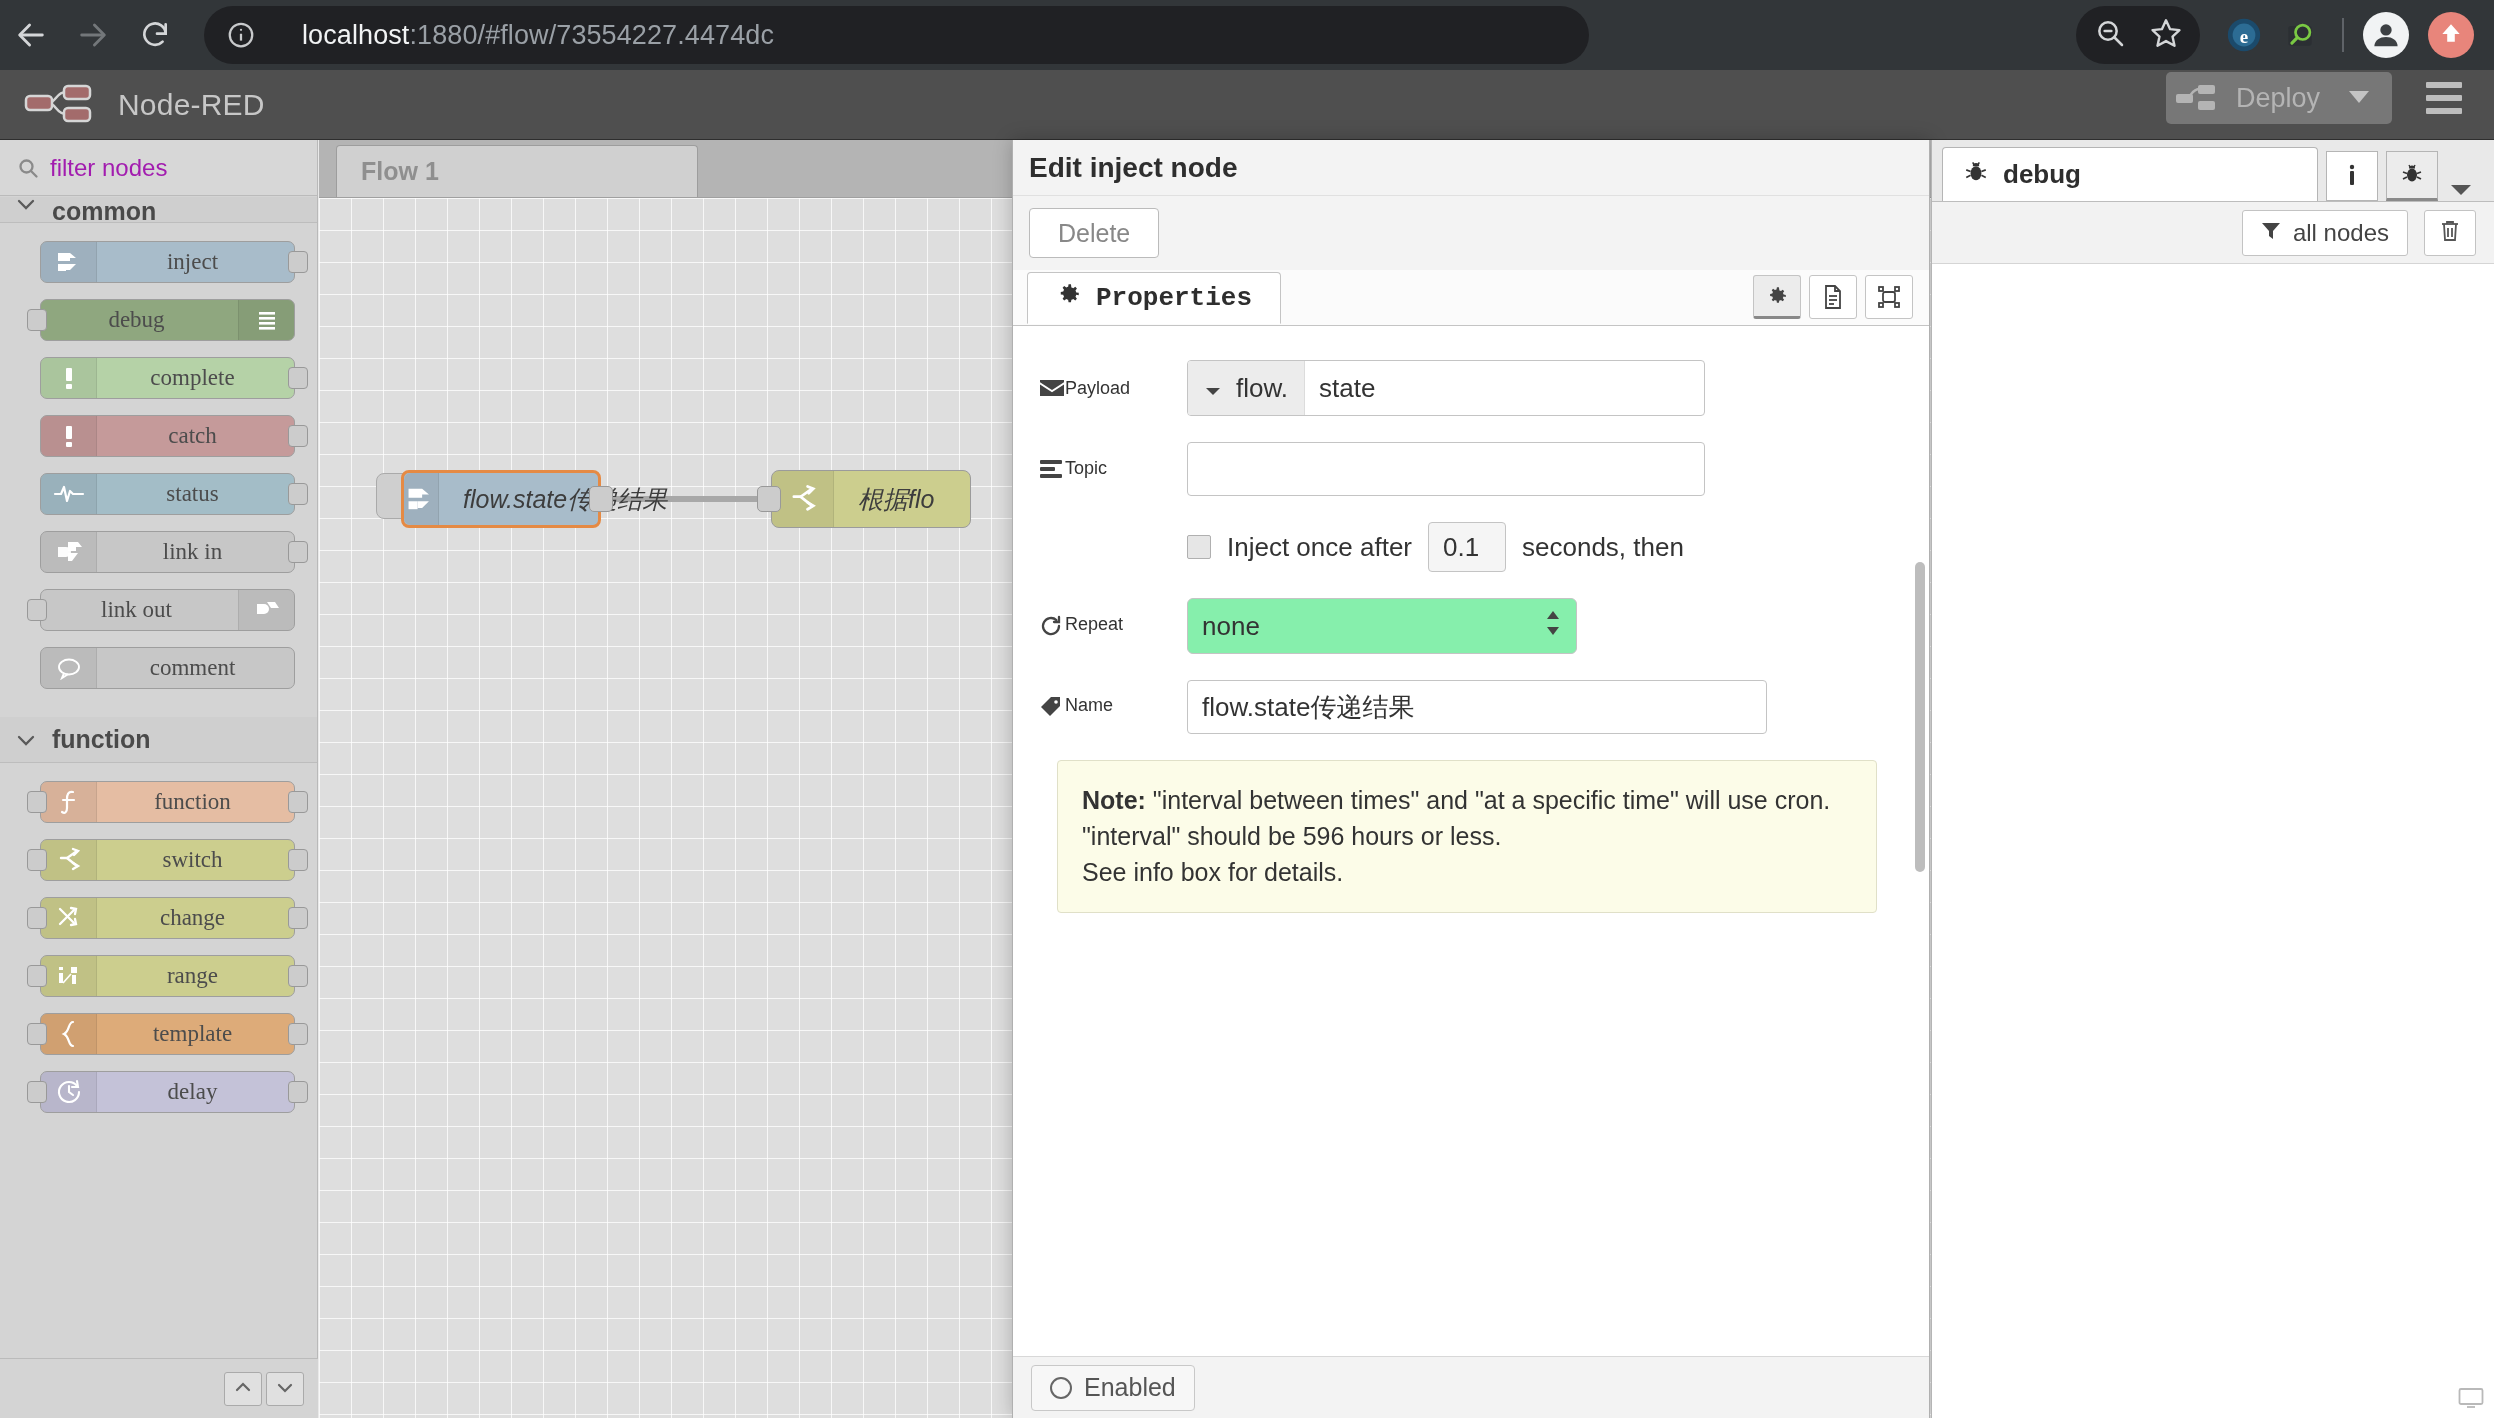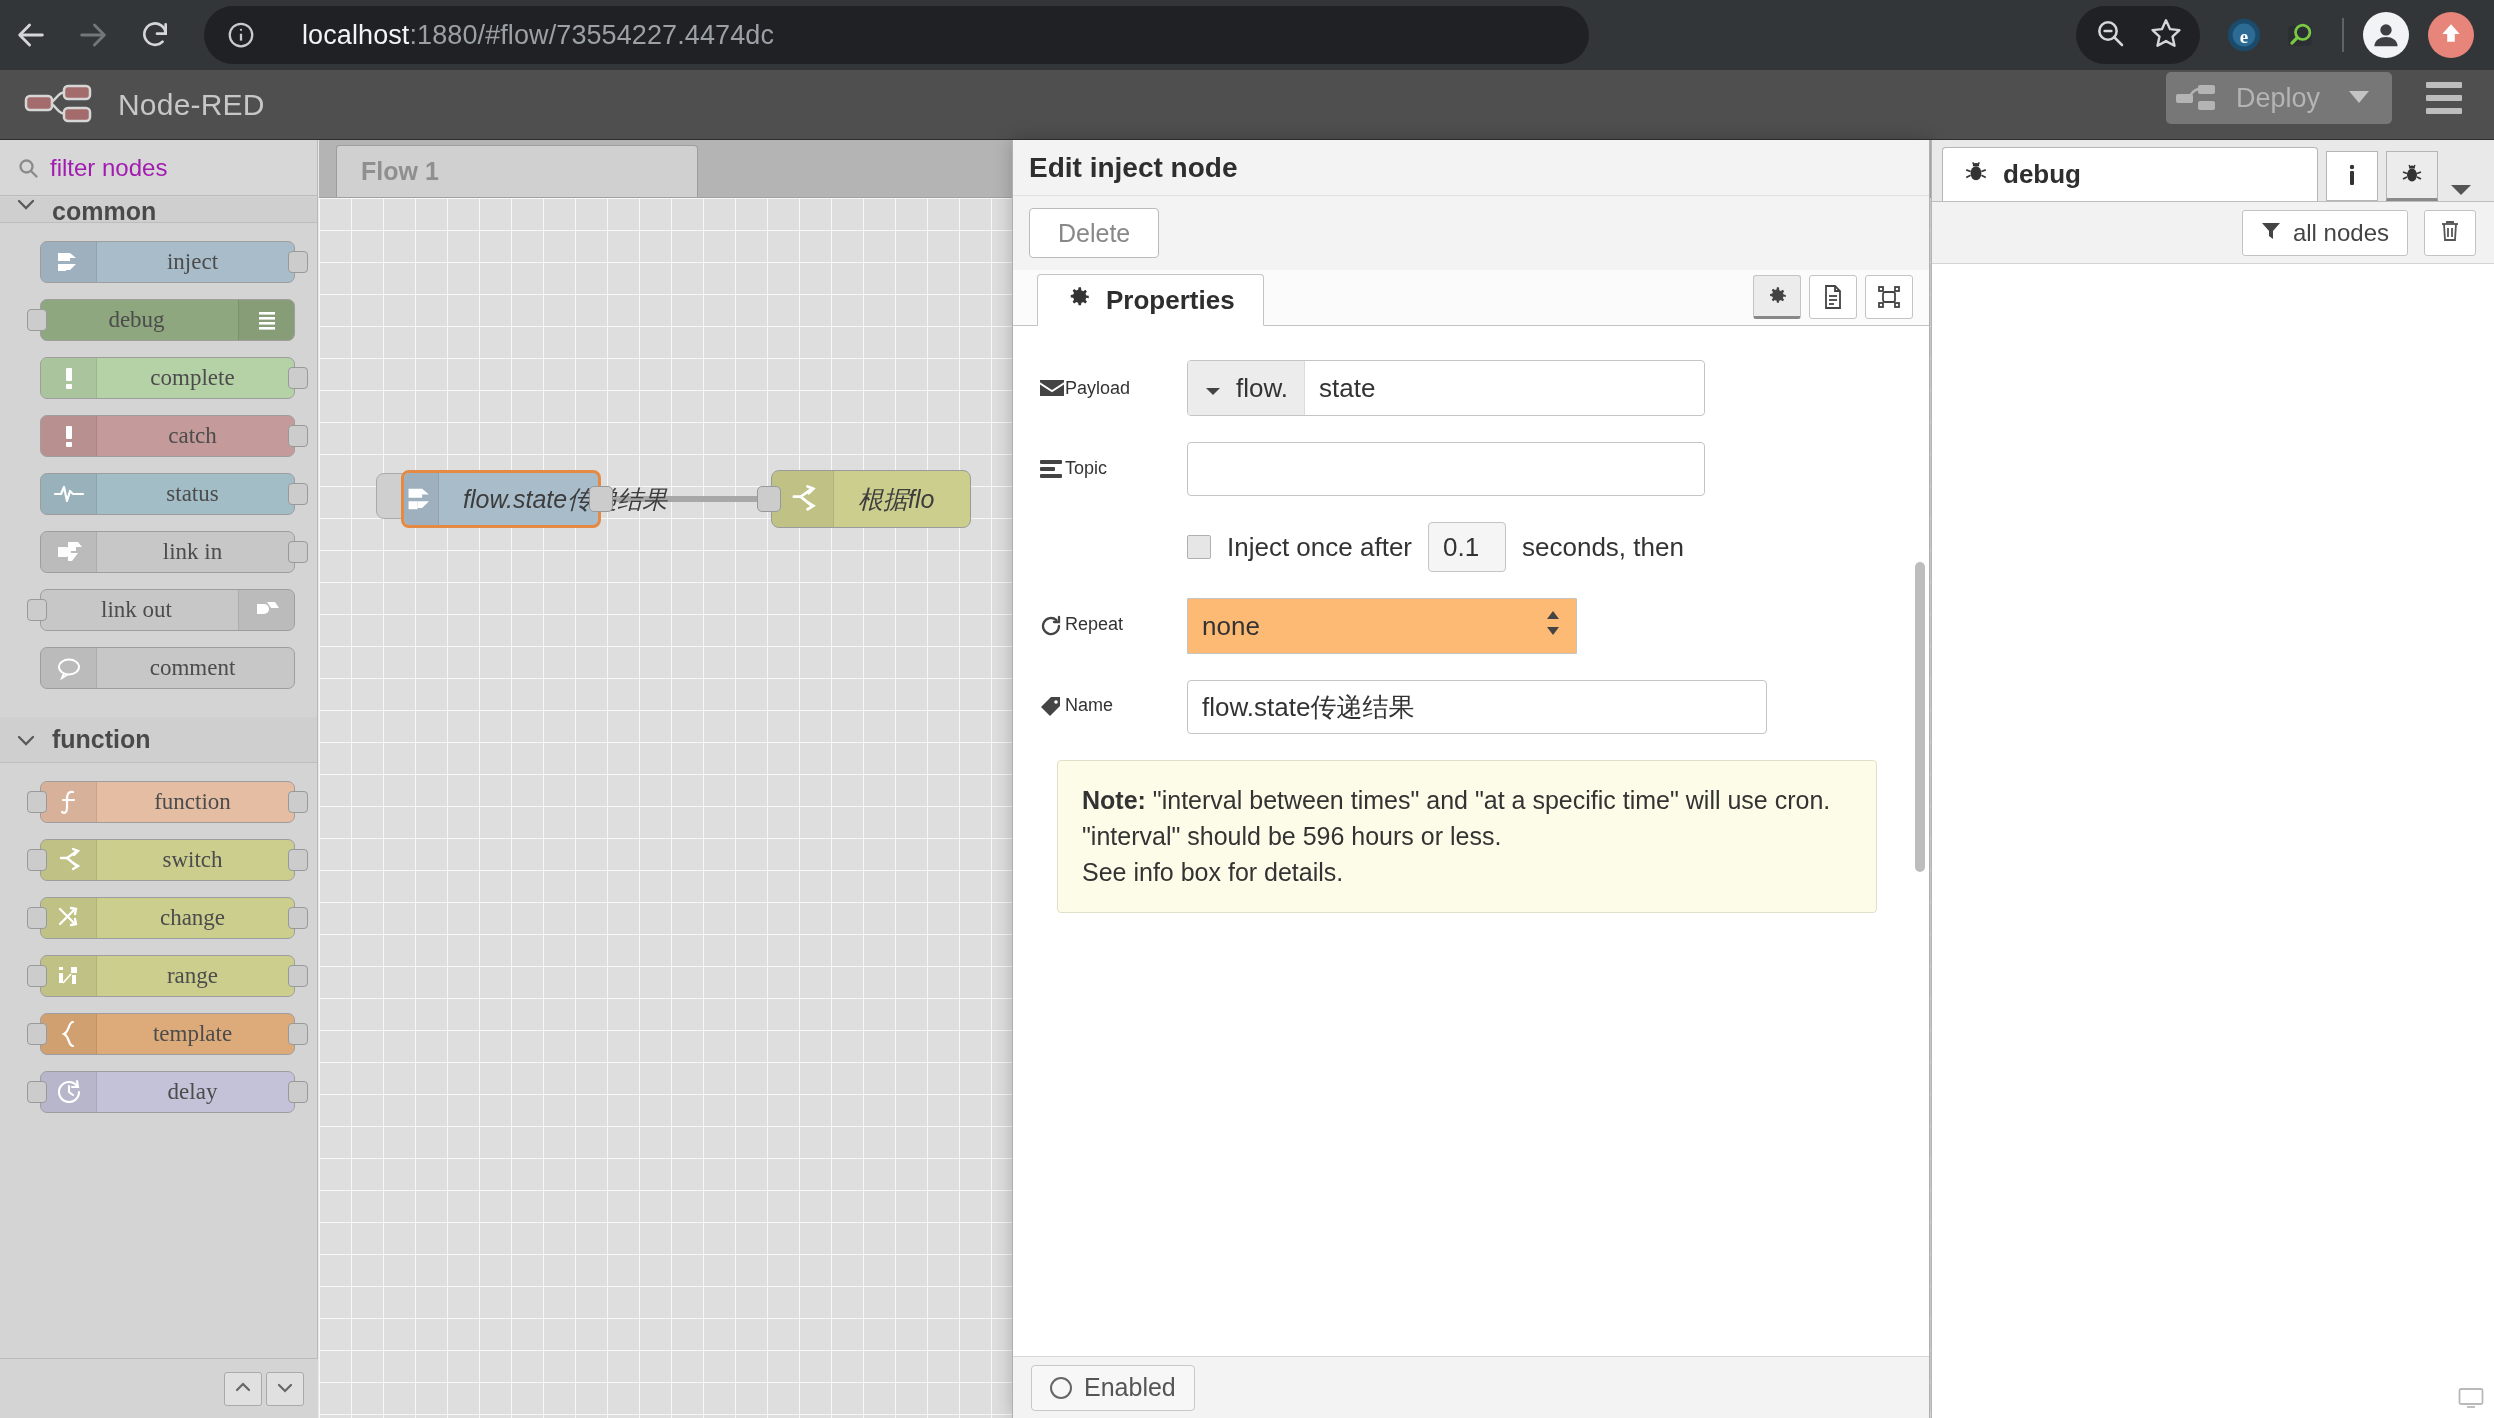--- a/index.html
+++ b/index.html
@@ -198,22 +198,22 @@
   .ed-btn {
     border: 1px solid #bbb; background: #fff; border-radius: 4px;
     font-size: 25px; color: #888; height: 50px; padding: 0 28px;
     display: flex; align-items: center; justify-content: center;
   }
   #ed-right-btns { display: flex; gap: 18px; }
   #btn-done {
     background: #ad1625; border-color: #ad1625; color: #fff; padding: 0 34px; height: 52px;
   }
   #ed-tabsrow {
-    display: flex; align-items: flex-end; height: 56px; padding: 0 24px;
-    border-bottom: 1px solid #c4c4c4; background: #fbfbfb; position: relative;
+    display: flex; align-items: center; height: 56px; padding: 0 14px;
+    border-bottom: 1px solid #c4c4c4; background: #fbfbfb; position: relative; font-family: Liberation Mono, monospace;
   }
   #tab-properties {
     display: flex; align-items: center; gap: 14px;
     height: 52px; padding: 0 28px; background: #fff;
     border: 1px solid #c4c4c4; border-bottom: 1px solid #fff;
     border-radius: 4px 4px 0 0; margin-bottom: -1px;
     font-size: 26px; font-weight: bold; color: #2e2e2e;
   }
   #ed-tab-iconbtns { position: absolute; right: 16px; bottom: 6px; display: flex; gap: 8px; }
   .tab-iconbtn {
@@ -244,21 +244,21 @@
   #inject-checkbox {
     width: 24px; height: 24px; border: 1px solid #b0b0b0; background: #e6e6e6; border-radius: 2px;
   }
   #inject-once-label { font-size: 26px; color: #333; }
   #inject-delay {
     width: 78px; height: 50px; border: 1px solid #c4c4c4; border-radius: 4px; background: #f5f5f5;
     display: flex; align-items: center; padding-left: 14px; font-size: 26px; color: #333;
   }
   #inject-then { font-size: 26px; color: #333; }
   #repeat-select {
-    width: 390px; height: 56px; border: 1px solid #c4c4c4; border-radius: 1px; background: #fdba74;
+    width: 390px; height: 56px; border: 1px solid #c4c4c4; border-radius: 6px; background: #86efac;
     display: flex; align-items: center; justify-content: space-between; padding: 0 14px;
     font-size: 26px; color: #333;
   }
   #name-input { width: 580px; }
   #note-box {
     margin: 18px 0 0 18px; width: 820px; background: #fcfce8; border: 1px solid #e0e0c8;
     border-radius: 4px; padding: 22px 24px; font-size: 25px; color: #333; line-height: 1.43;
   }
   #note-box b { font-weight: bold; }
   #ed-scrollbar {

